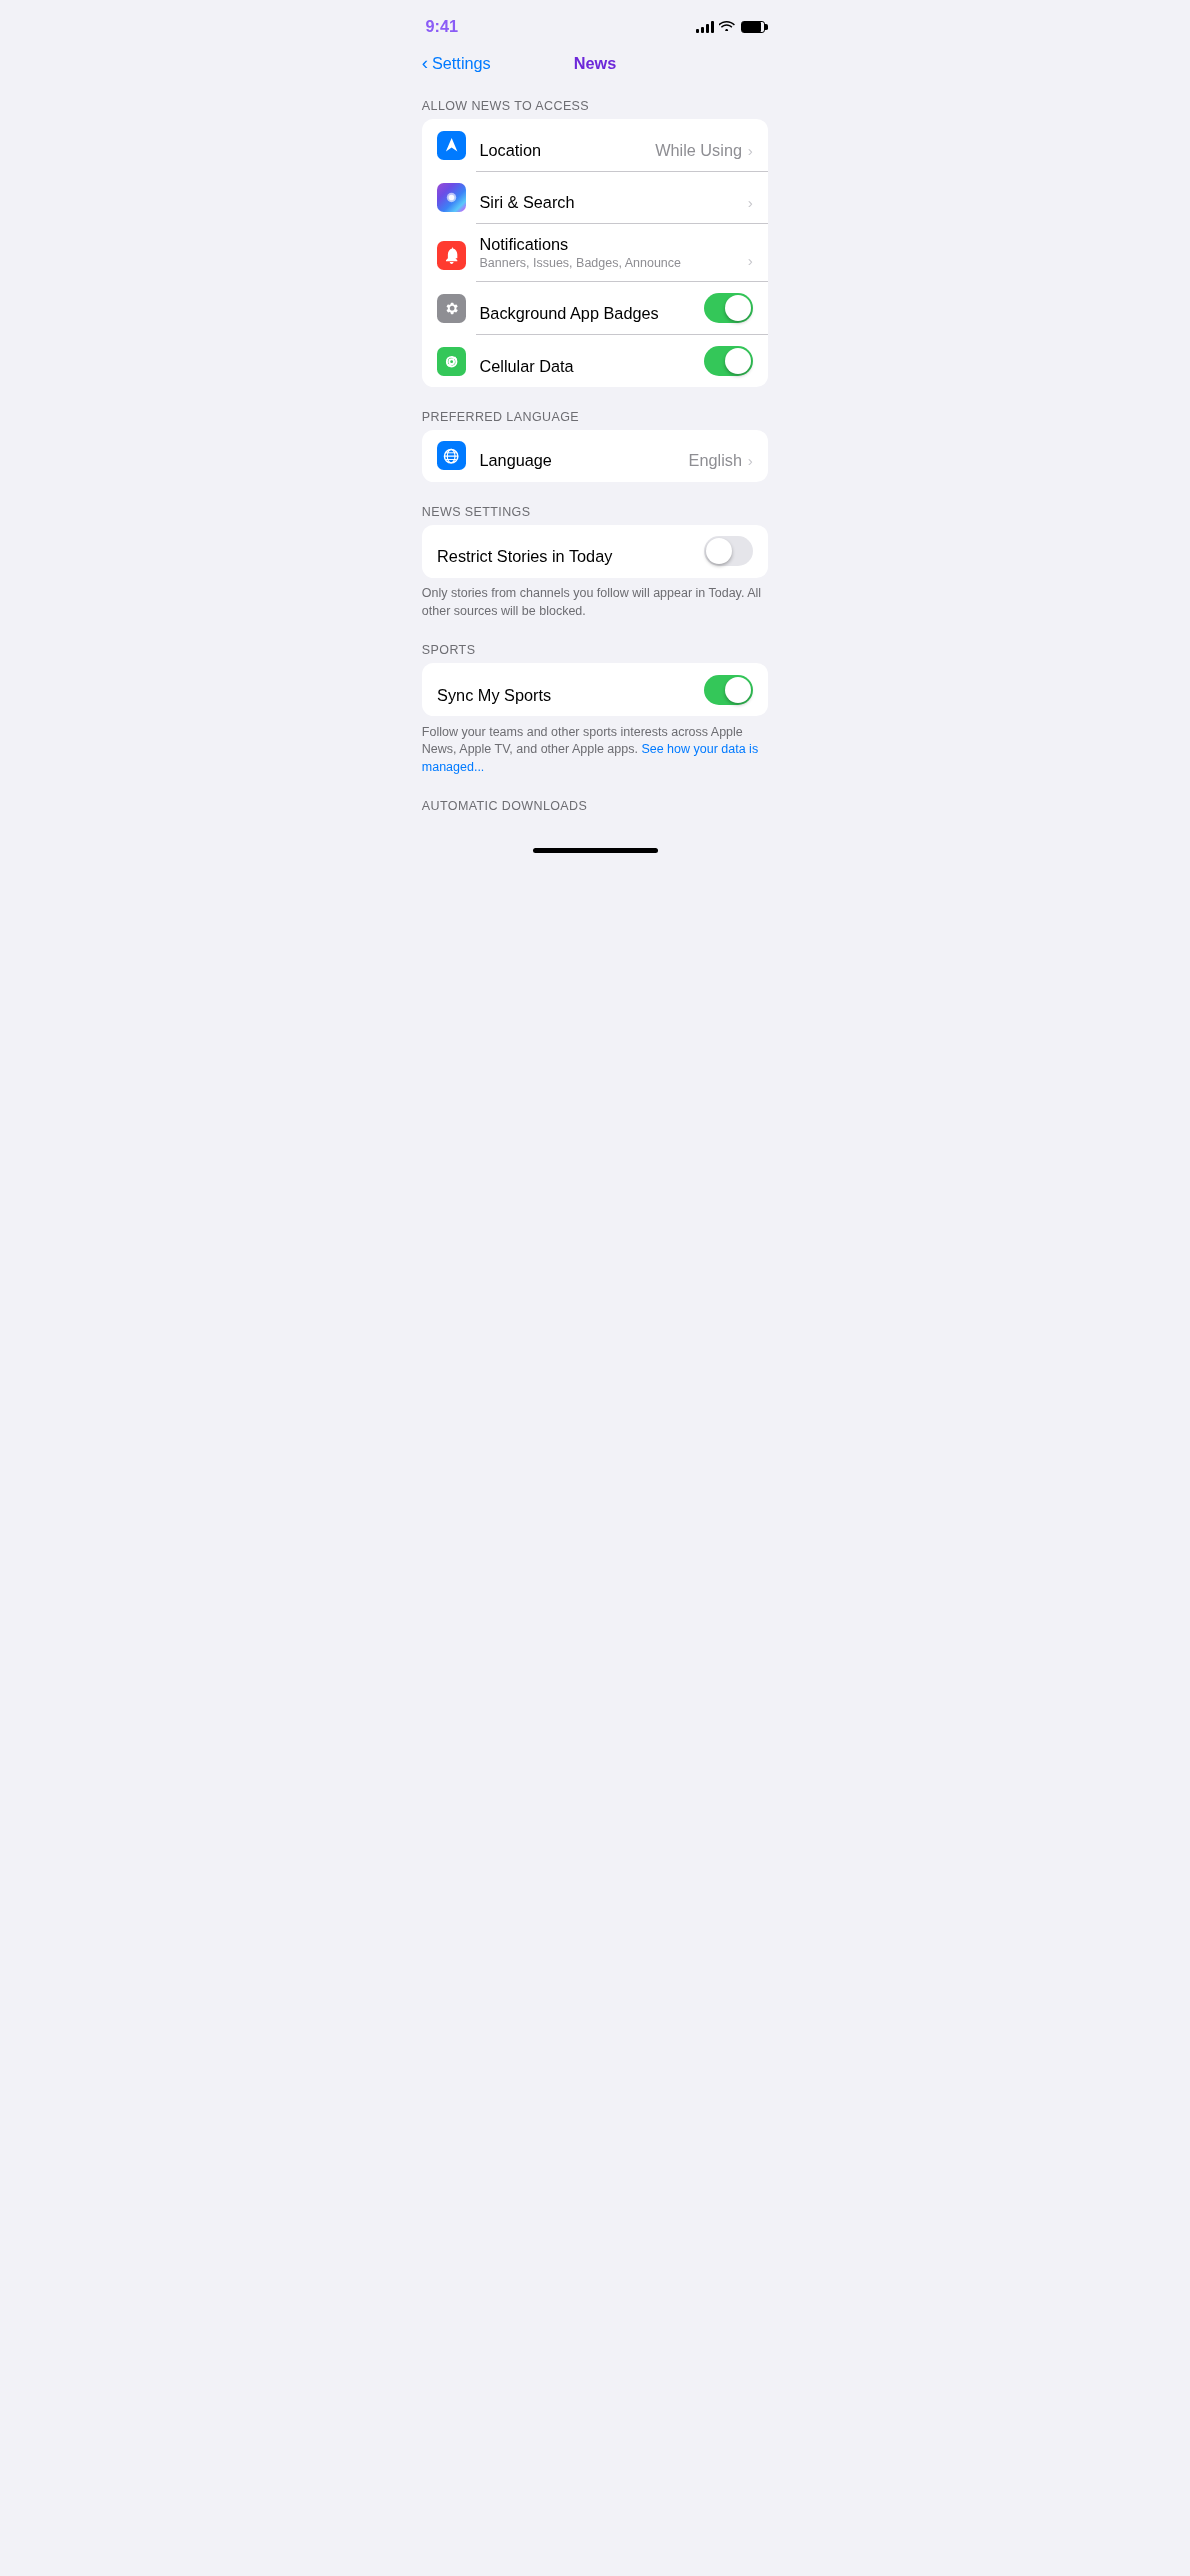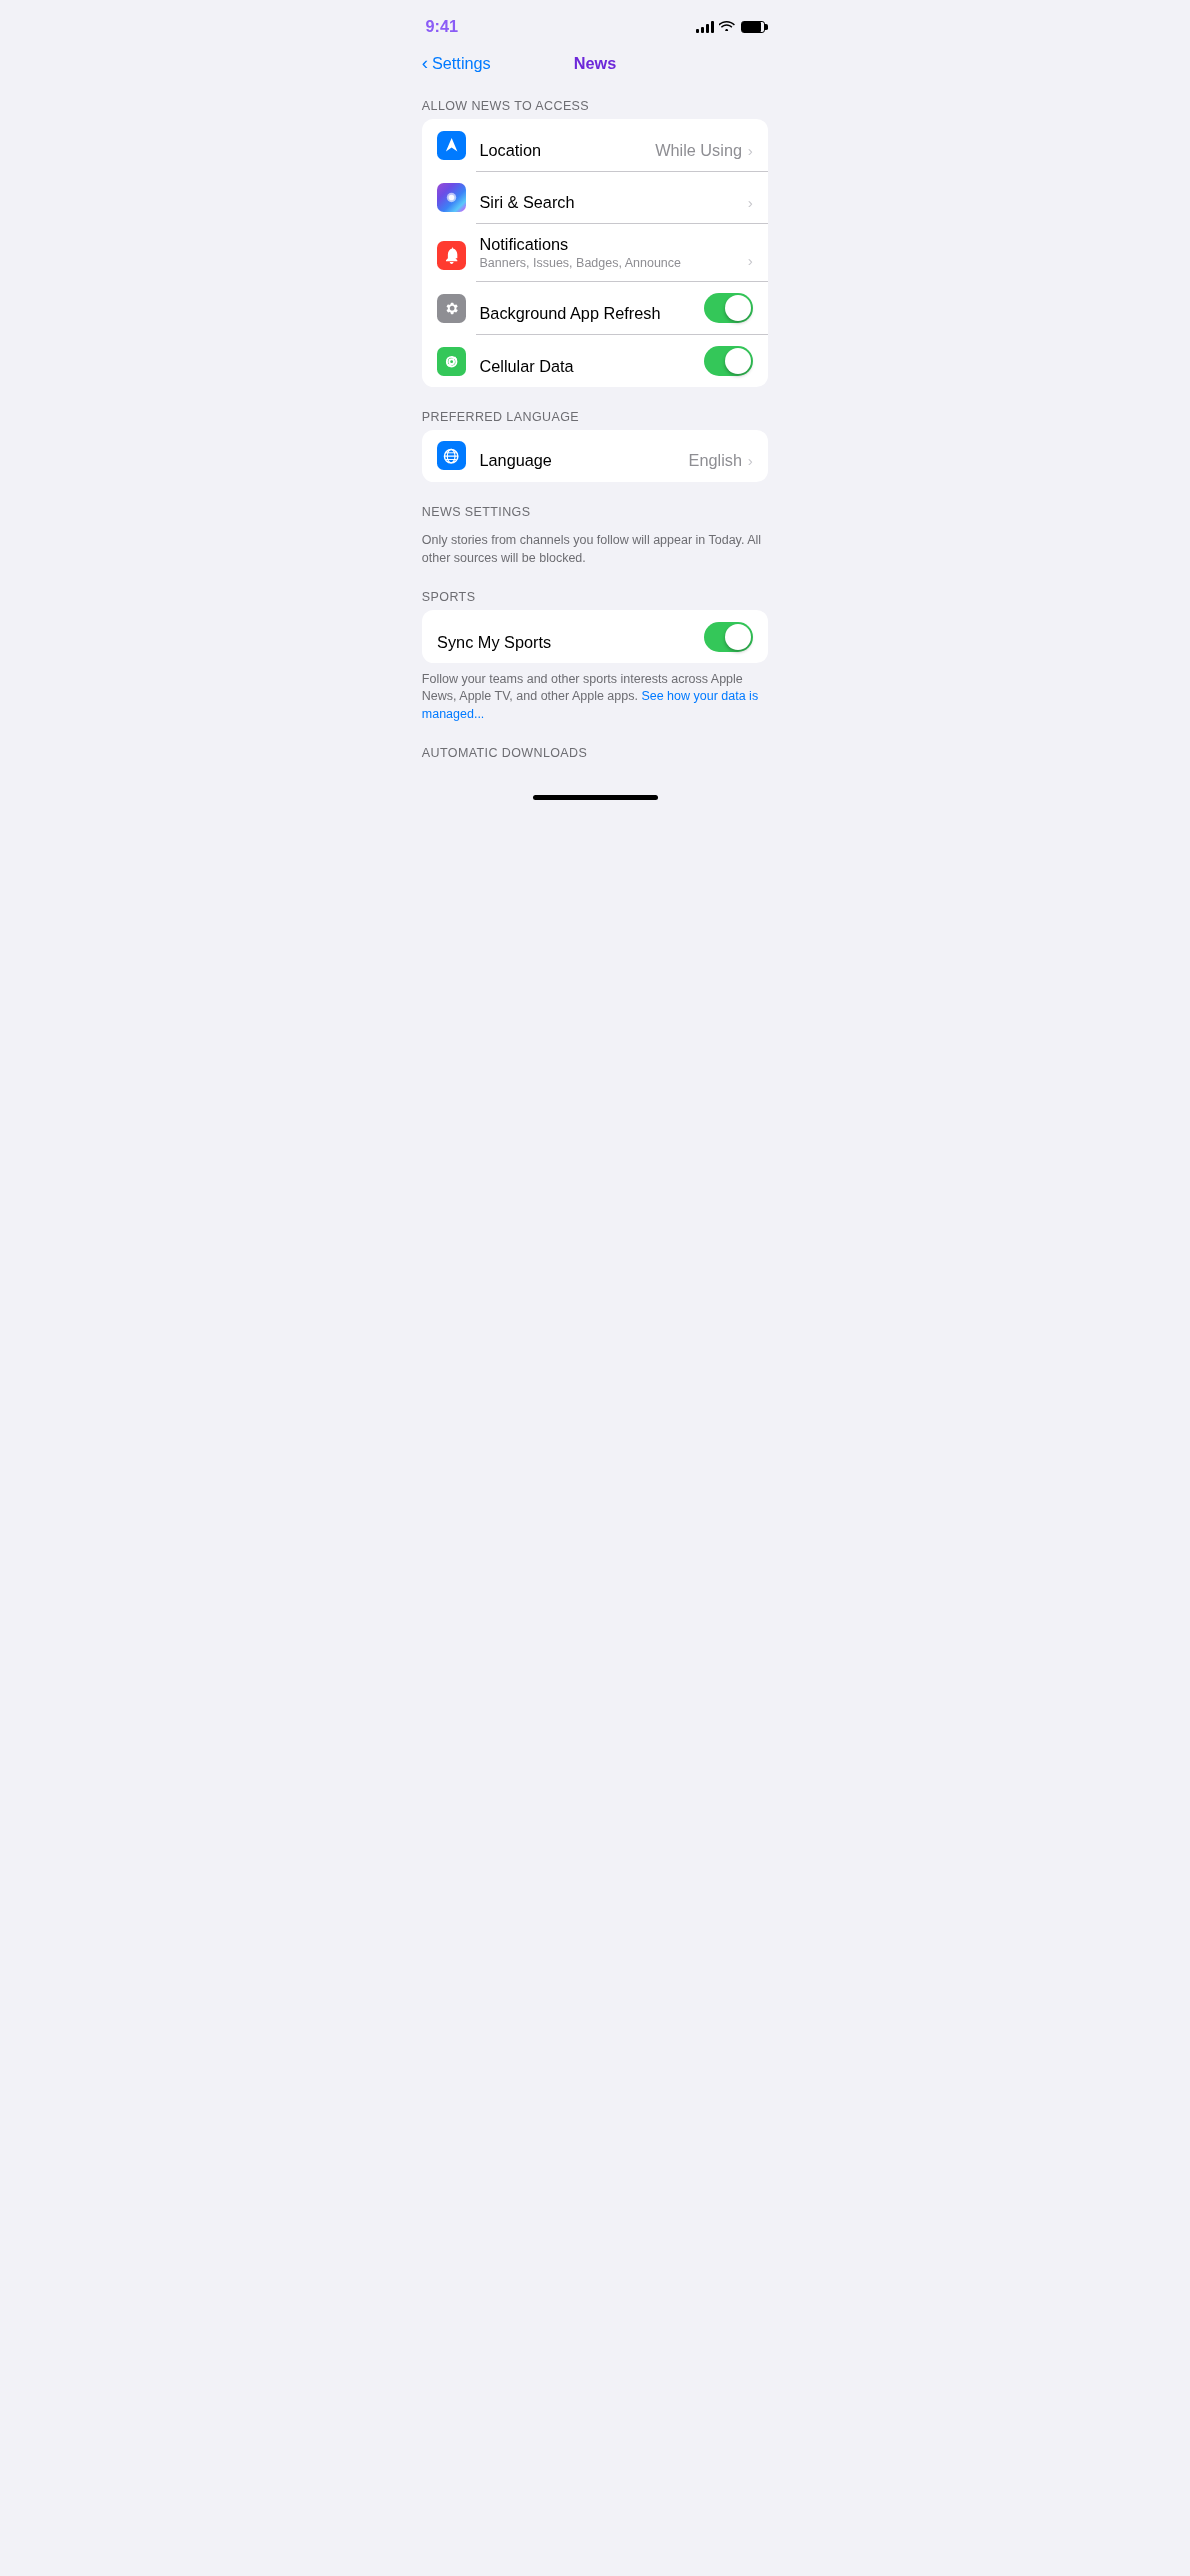--- a/index.html
+++ b/index.html
@@ -318,21 +318,21 @@
       <span class="chevron-right">›</span>
     </div>
 
     <div class="row">
       <div class="row-icon icon-gray">
         <svg width="15.3" height="15.3" viewBox="0 0 16 16" fill="white">
           <path d="M13.9 9.1l-1-.6c.1-.5.1-1 0-1.5l1-.6c.3-.2.4-.5.3-.8l-1-1.7c-.2-.3-.5-.4-.8-.3l-1 .6c-.4-.3-.9-.6-1.4-.8V2.3c0-.3-.3-.6-.6-.6H7.6c-.3 0-.6.3-.6.6v1.1c-.5.2-1 .4-1.4.8l-1-.6c-.3-.1-.6 0-.8.3l-1 1.7c-.2.3-.1.6.3.8l1 .6c-.1.5-.1 1 0 1.5l-1 .6c-.3.2-.4.5-.3.8l1 1.7c.2.3.5.4.8.3l1-.6c.4.3.9.6 1.4.8v1.1c0 .3.3.6.6.6h1.8c.3 0 .6-.3.6-.6v-1.1c.5-.2 1-.4 1.4-.8l1 .6c.3.1.6 0 .8-.3l1-1.7c.2-.3.1-.6-.2-.8zM8.5 10c-1.4 0-2.5-1.1-2.5-2.5S7.1 5 8.5 5 11 6.1 11 7.5 9.9 10 8.5 10z"></path>
         </svg>
       </div>
       <div style="flex:1;">
-        <div class="row-label">Background App Refresh</div>
+        <div class="row-label">Background App Badges</div>
       </div>
       <div class="toggle on">
         <div class="toggle-knob"></div>
       </div>
     </div>
 
     <div class="row">
       <div class="row-icon icon-green">
         <svg width="15.3" height="15.3" viewBox="0 0 16 16" fill="white">
           <circle cx="8" cy="8" r="5" fill="none" stroke="white" stroke-width="2"></circle>
@@ -377,20 +377,30 @@
       <span class="chevron-right">›</span>
     </div>
 
   </div>
 </div>
 
 <div class="spacer"></div>
 
 <div class="section">
   <div class="section-header">NEWS SETTINGS</div>
+  <div class="card">
+    <div class="row row-no-icon">
+      <div style="flex:1;">
+        <div class="row-label">Restrict Stories in Today</div>
+      </div>
+      <div class="toggle off">
+        <div class="toggle-knob"></div>
+      </div>
+    </div>
+  </div>
   <div class="section-footer">
     <span>Only stories from channels you follow will appear in Today. All other sources will be blocked.</span>
   </div>
 </div>
 
 <div class="section">
   <div class="section-header">SPORTS</div>
   <div class="card">
     <div class="row row-no-icon">
       <div style="flex:1;">

